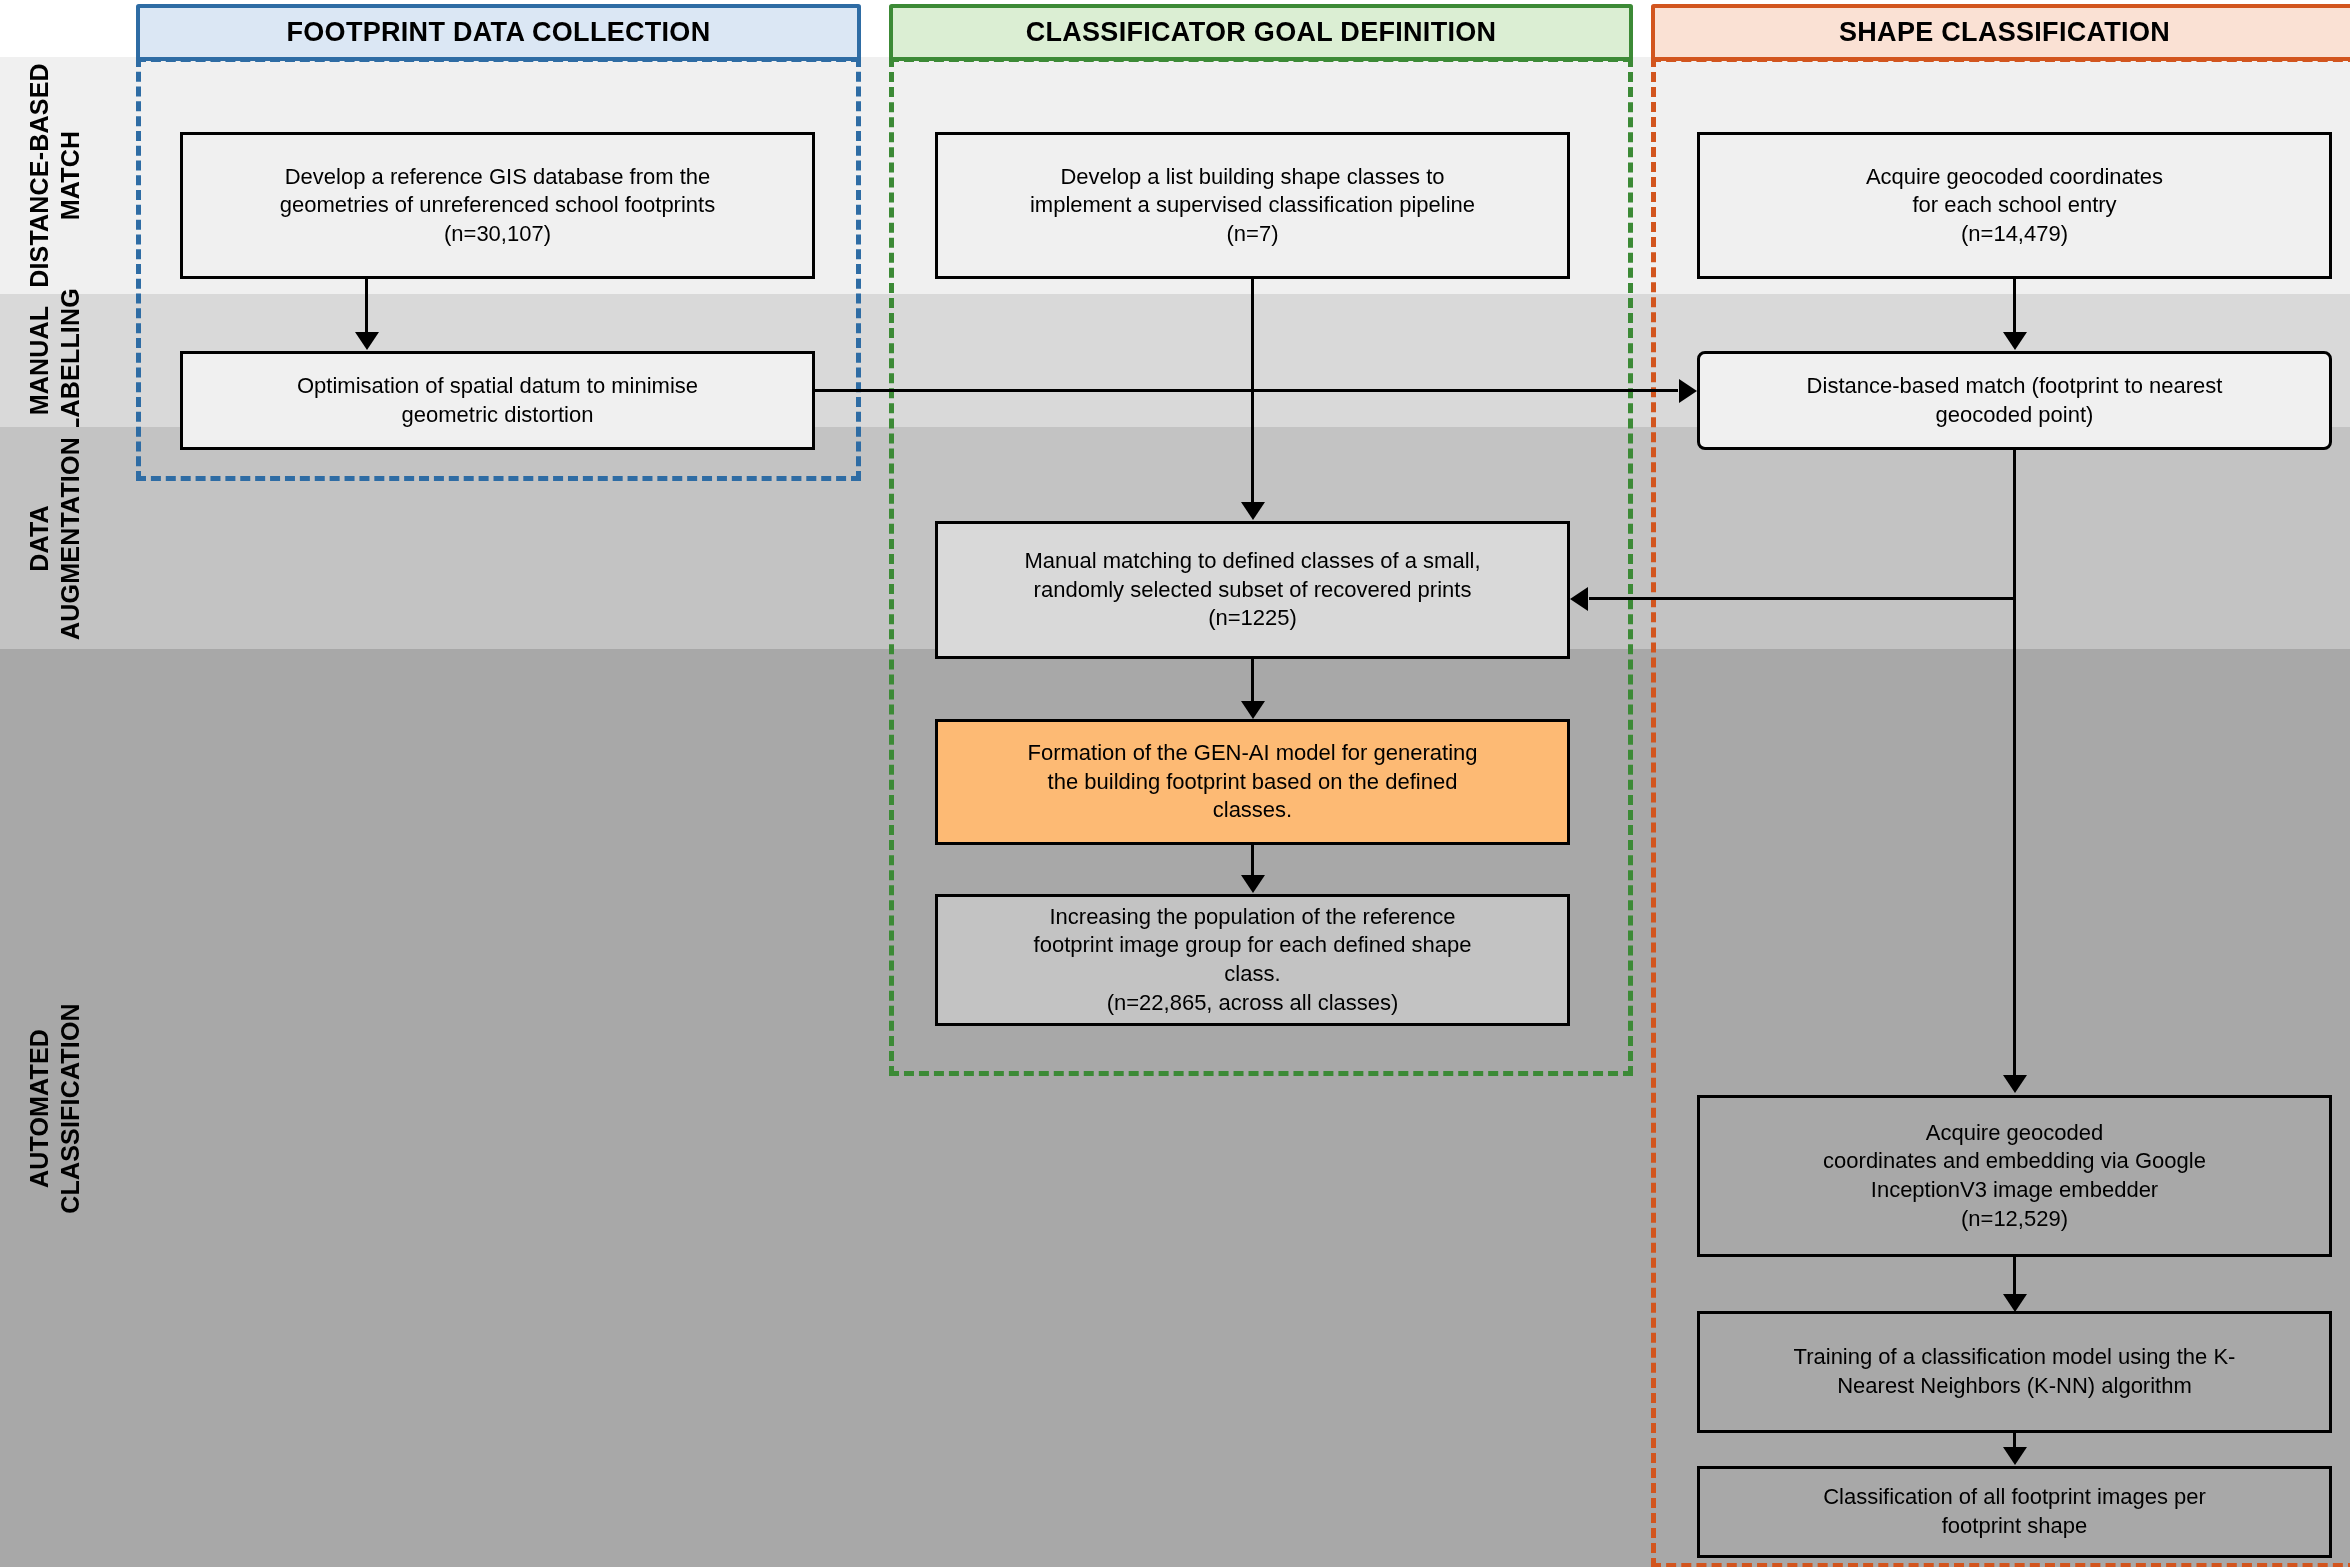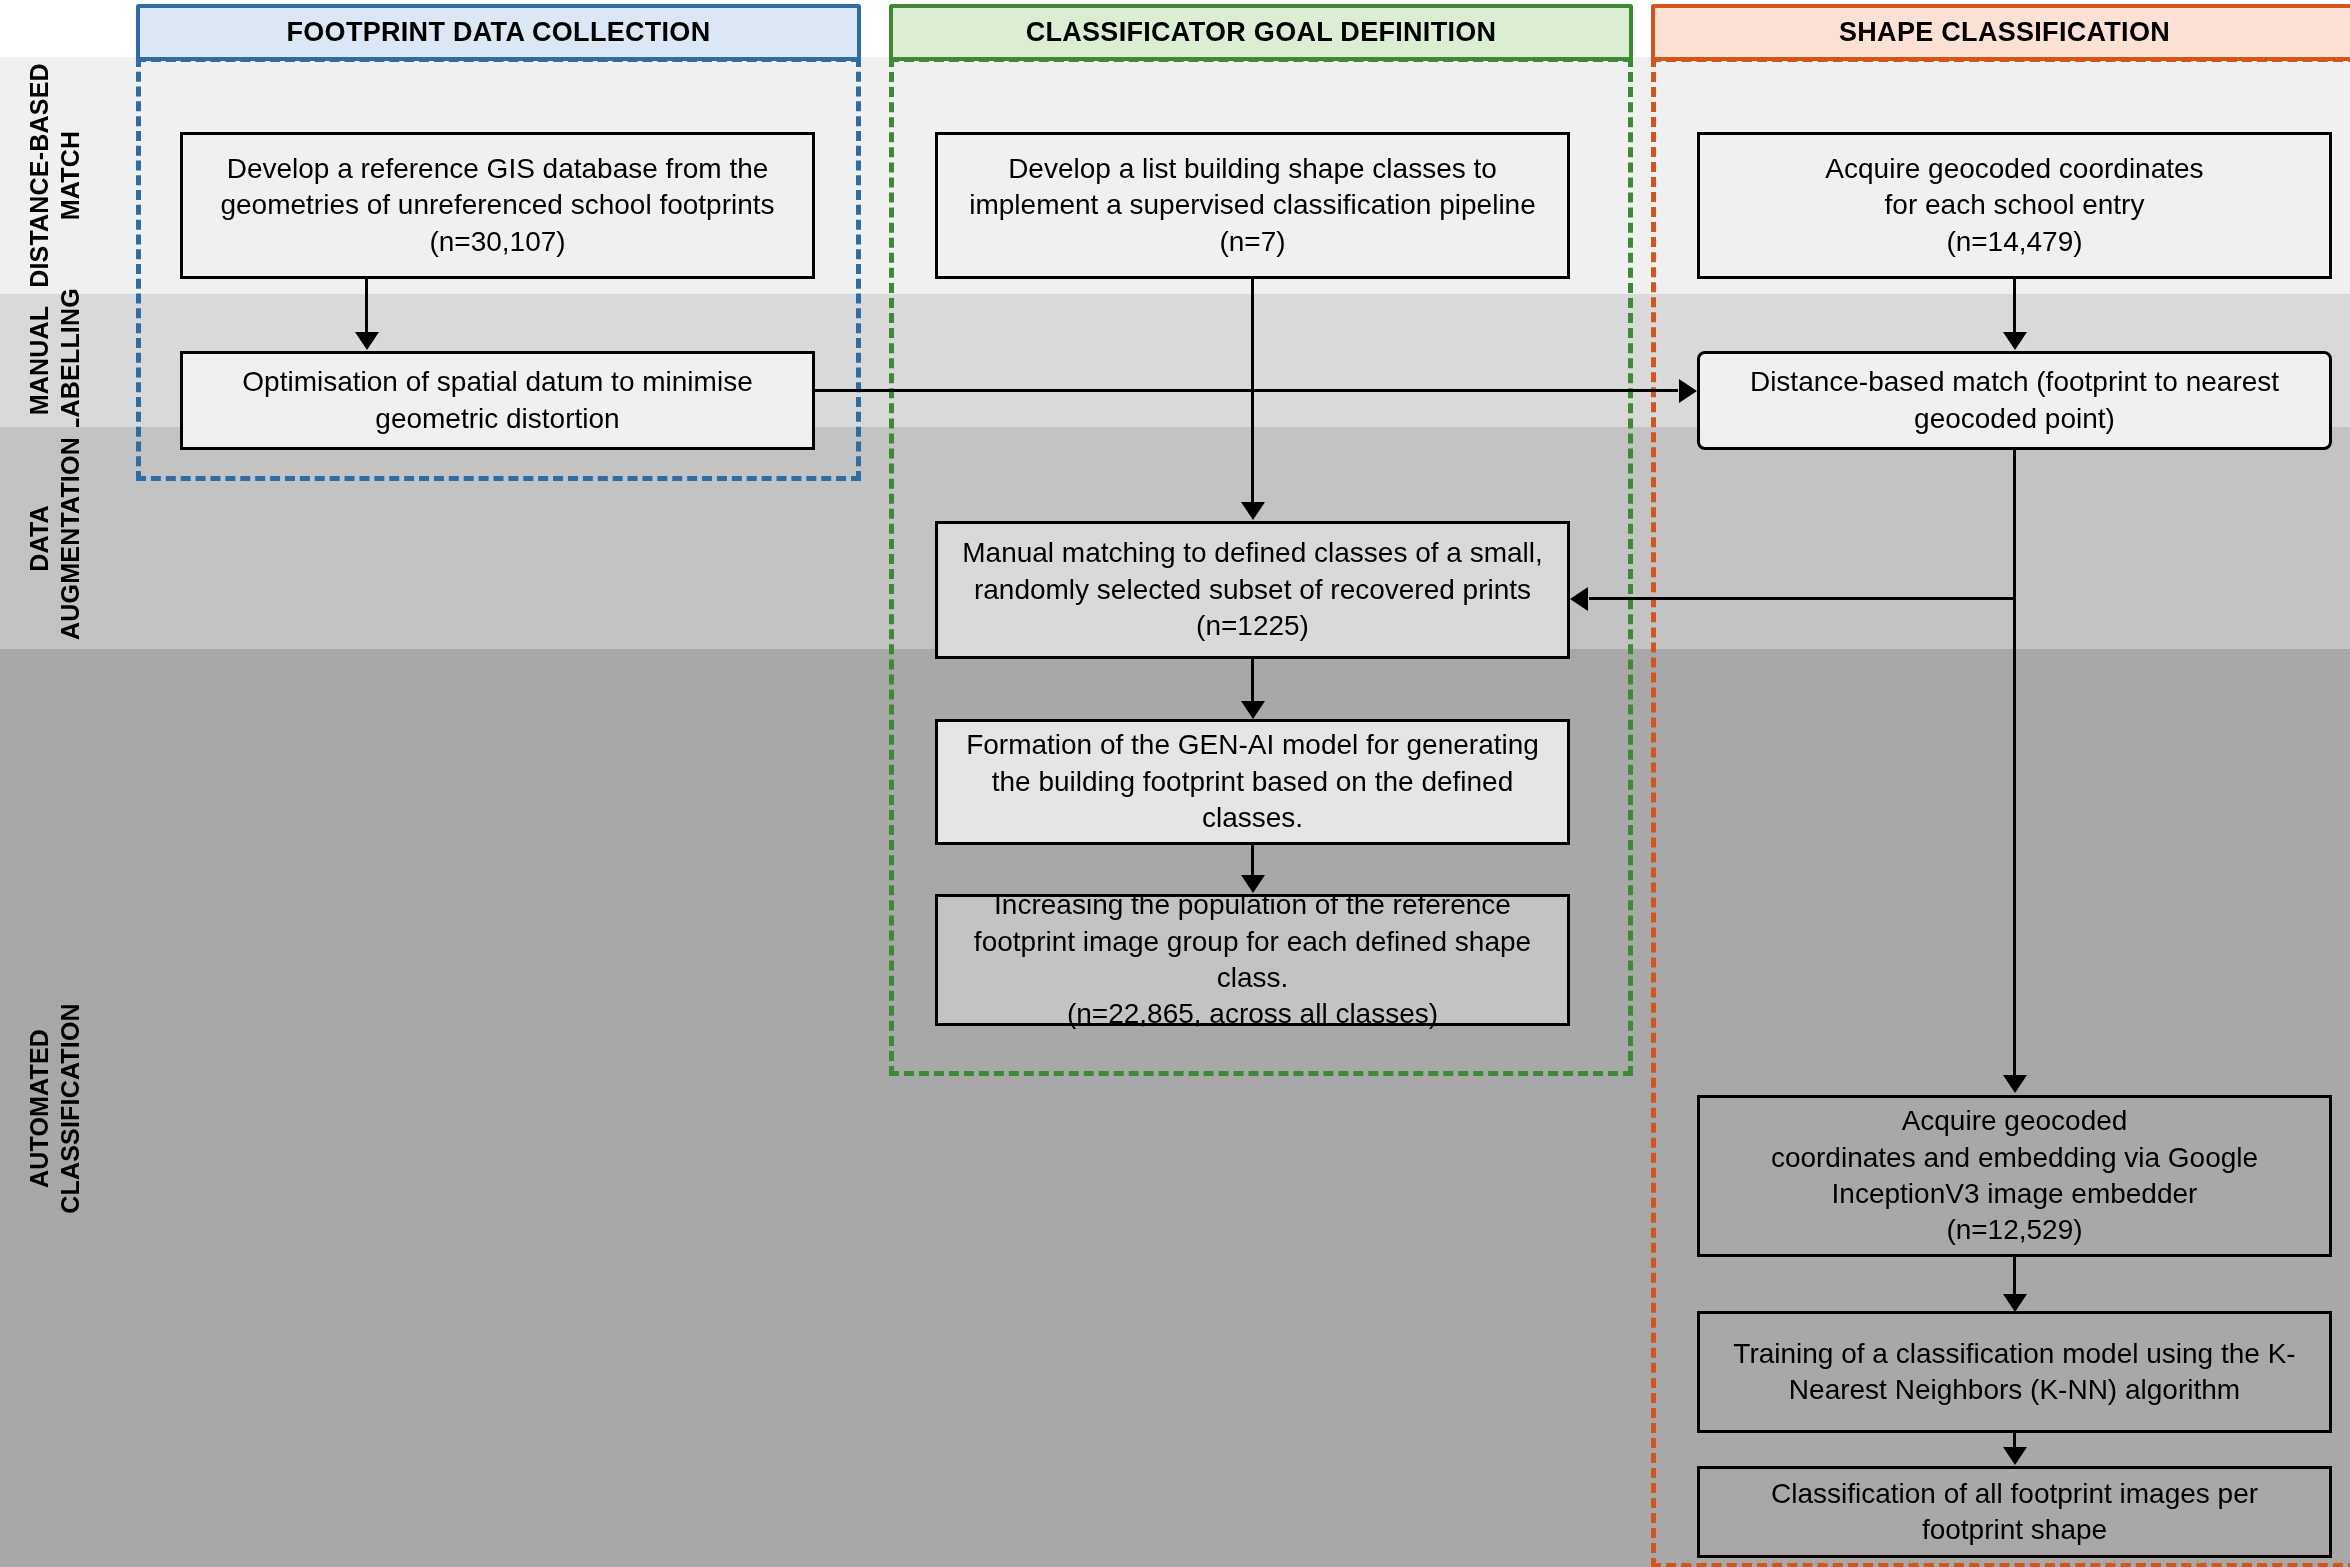--- a/index.html
+++ b/index.html
@@ -73,21 +73,21 @@
 
   
   .node {
     position: absolute;
     border: 3.7px solid #000;
     display: flex;
     align-items: center;
     justify-content: center;
     text-align: center;
     padding: 5.5px 13px;
-    font-size: 28px;
+    font-size: 22px;
     line-height: 1.30;
     color: #000;
     z-index: 7;
     white-space: pre-line;
   }
 
   
   .conn { position: absolute; z-index: 6; }
   .conn.v { width: 0; border-left: 3.7px solid #000; }
   .conn.h { height: 0; border-top: 3.7px solid #000; }
@@ -189,21 +189,21 @@
 geometric distortion</div>
 
   <div class="node" style="left:935px;top:132px;width:635px;height:147px;background:#f0f0f0;text-align:center;">Develop a list building shape classes to
 implement a supervised classification pipeline
 (n=7)</div>
 
   <div class="node" style="left:935px;top:521px;width:635px;height:138px;background:#d9d9d9;">Manual matching to defined classes of a small,
 randomly selected subset of recovered prints
 (n=1225)</div>
 
-  <div class="node" style="left:935px;top:719px;width:635px;height:126px;background:#e5e5e5;">Formation of the GEN-AI model for generating
+  <div class="node" style="left:935px;top:719px;width:635px;height:126px;background:#fdba74;">Formation of the GEN-AI model for generating
 the building footprint based on the defined
 classes.</div>
 
   <div class="node" style="left:935px;top:894px;width:635px;height:132px;background:#c3c3c3;">Increasing the population of the reference
 footprint image group for each defined shape
 class.
 (n=22,865, across all classes)</div>
 
   <div class="node" style="left:1697px;top:132px;width:635px;height:147px;background:#f0f0f0;">Acquire geocoded coordinates
 for each school entry

